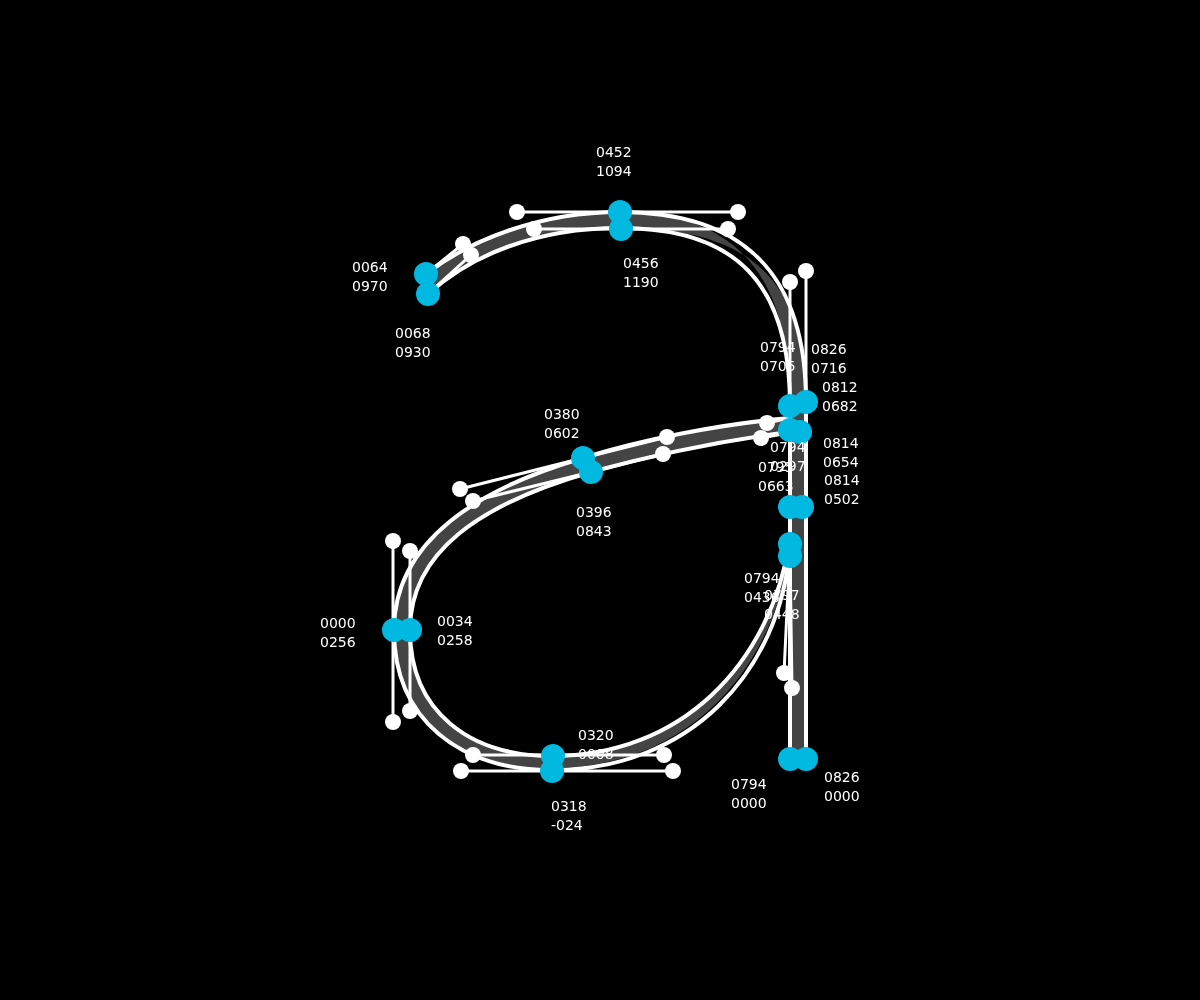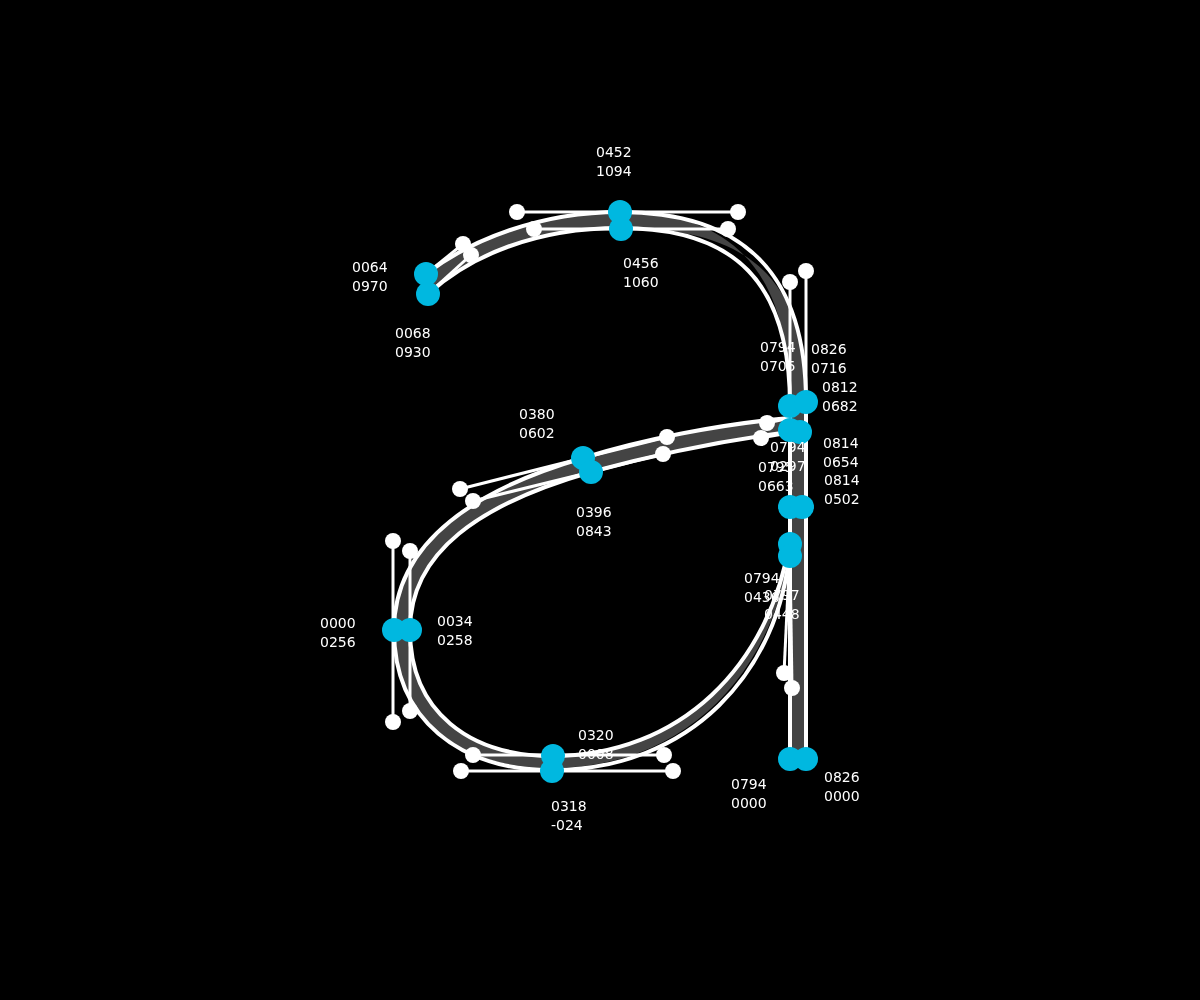--- a/index.html
+++ b/index.html
@@ -95,27 +95,27 @@
     <circle cx="410" cy="630" r="12"></circle>
     <circle cx="553" cy="756" r="12"></circle>
     <circle cx="552" cy="771" r="12"></circle>
     <circle cx="790" cy="759" r="12"></circle>
     <circle cx="806" cy="759" r="12"></circle>
   </g>
 </svg>
 
 <div id="labels">
     <div class="lbl" style="left: 596px; top: 143px;"><div>0452</div><div>1094</div></div>
-    <div class="lbl" style="left: 623px; top: 254px;"><div>0456</div><div>1060</div></div>
+    <div class="lbl" style="left: 623px; top: 254px;"><div>0456</div><div>1190</div></div>
     <div class="lbl" style="left: 352px; top: 258px;"><div>0064</div><div>0970</div></div>
     <div class="lbl" style="left: 395px; top: 324px;"><div>0068</div><div>0930</div></div>
     <div class="lbl" style="left: 760px; top: 338px;"><div>0794</div><div>0705</div></div>
     <div class="lbl" style="left: 811px; top: 340px;"><div>0826</div><div>0716</div></div>
     <div class="lbl" style="left: 822px; top: 378px;"><div>0812</div><div>0682</div></div>
-    <div class="lbl" style="left: 519px; top: 405px;"><div>0380</div><div>0602</div></div>
+    <div class="lbl" style="left: 544px; top: 405px;"><div>0380</div><div>0602</div></div>
     <div class="lbl" style="left: 823px; top: 434px;"><div>0814</div><div>0654</div></div>
     <div class="lbl" style="left: 770px; top: 438px;"><div>0794</div><div>0297</div></div>
     <div class="lbl" style="left: 758px; top: 458px;"><div>0795</div><div>0663</div></div>
     <div class="lbl" style="left: 824px; top: 471px;"><div>0814</div><div>0502</div></div>
     <div class="lbl" style="left: 565px; top: 503px; margin-left: 11px;"><div>0396</div><div>0843</div></div>
     <div class="lbl" style="left: 744px; top: 569px;"><div>0794</div><div>0436</div></div>
     <div class="lbl" style="left: 764px; top: 586px;"><div>0797</div><div>0448</div></div>
     <div class="lbl" style="left: 320px; top: 614px;"><div>0000</div><div>0256</div></div>
     <div class="lbl" style="left: 437px; top: 612px;"><div>0034</div><div>0258</div></div>
     <div class="lbl" style="left: 578px; top: 695px; margin-top: 31px;"><div>0320</div><div>0008</div></div>

